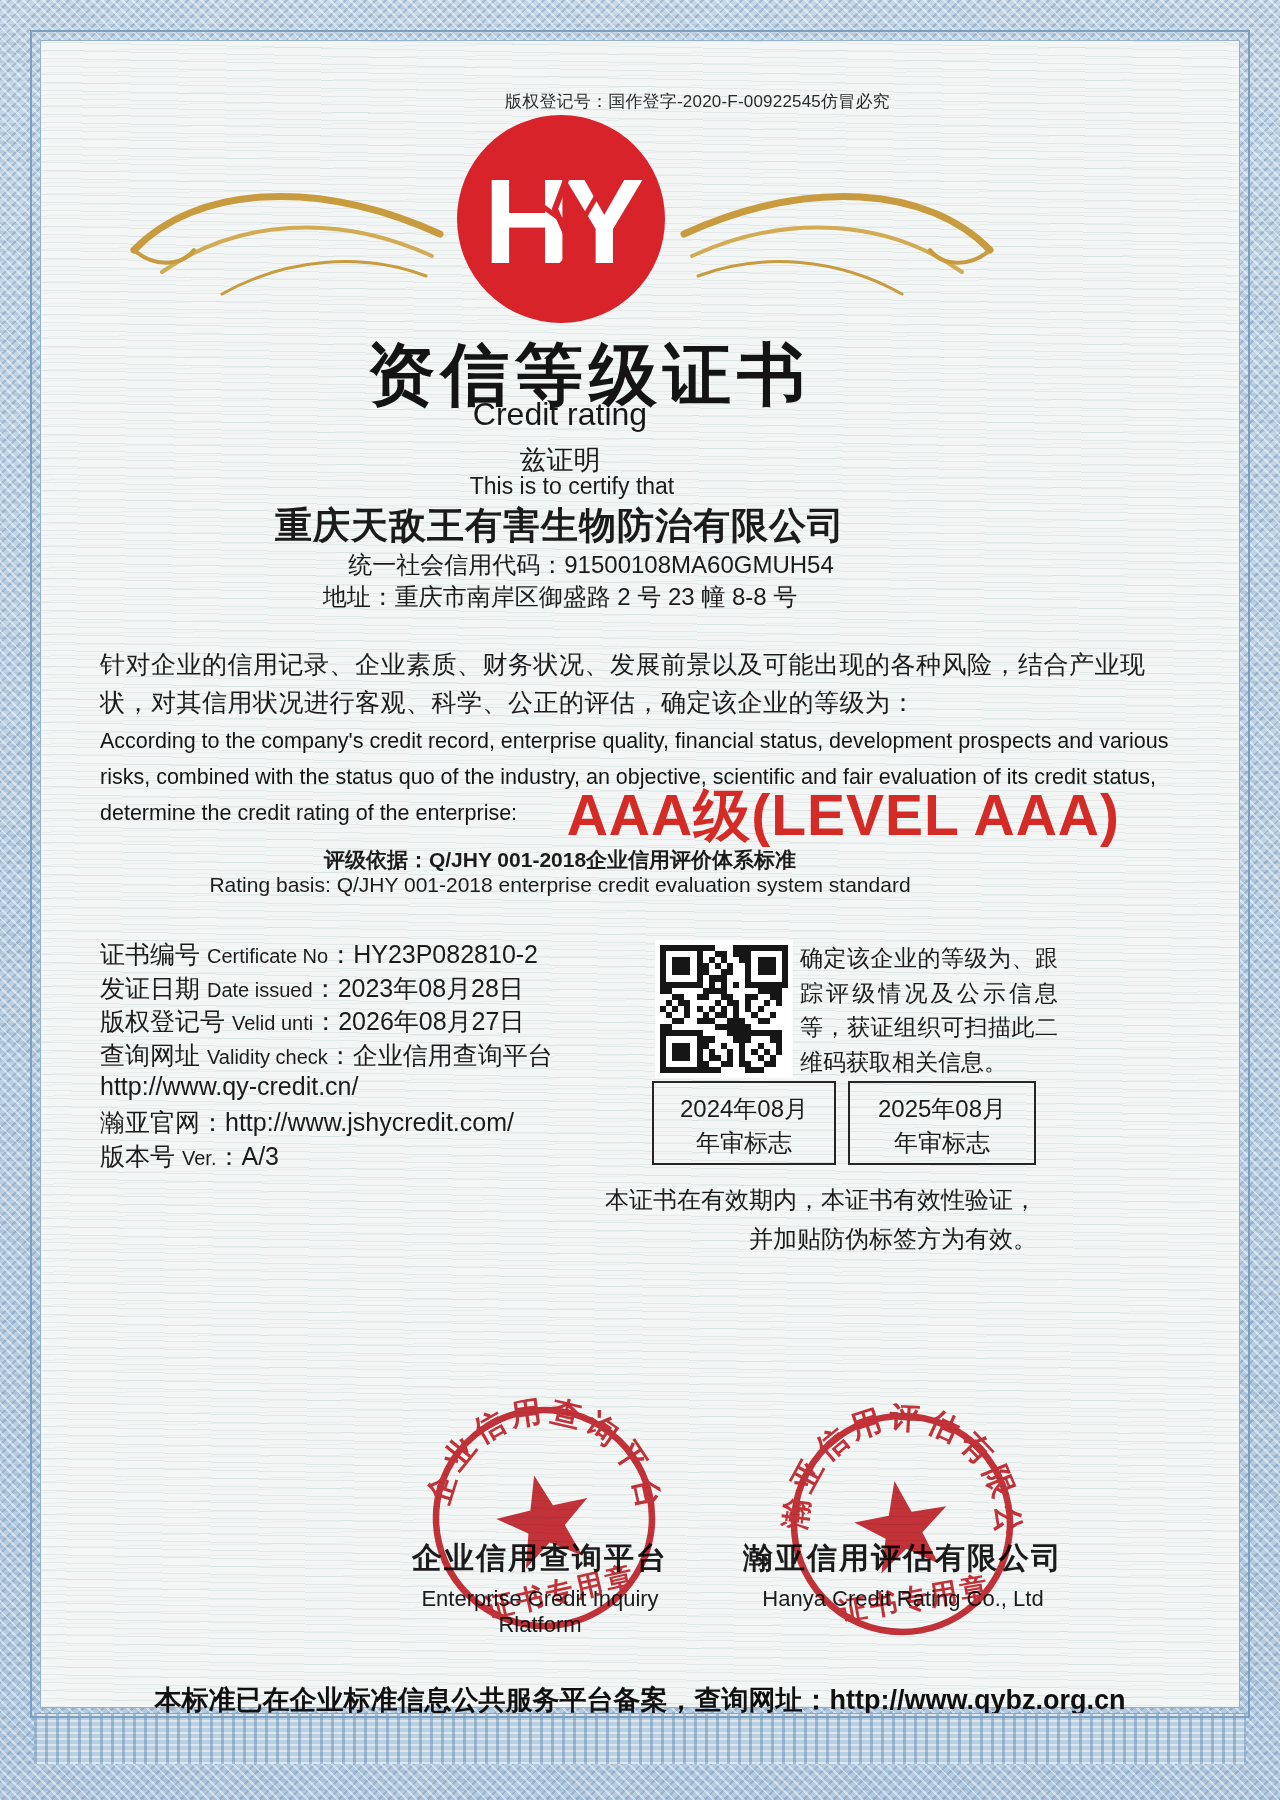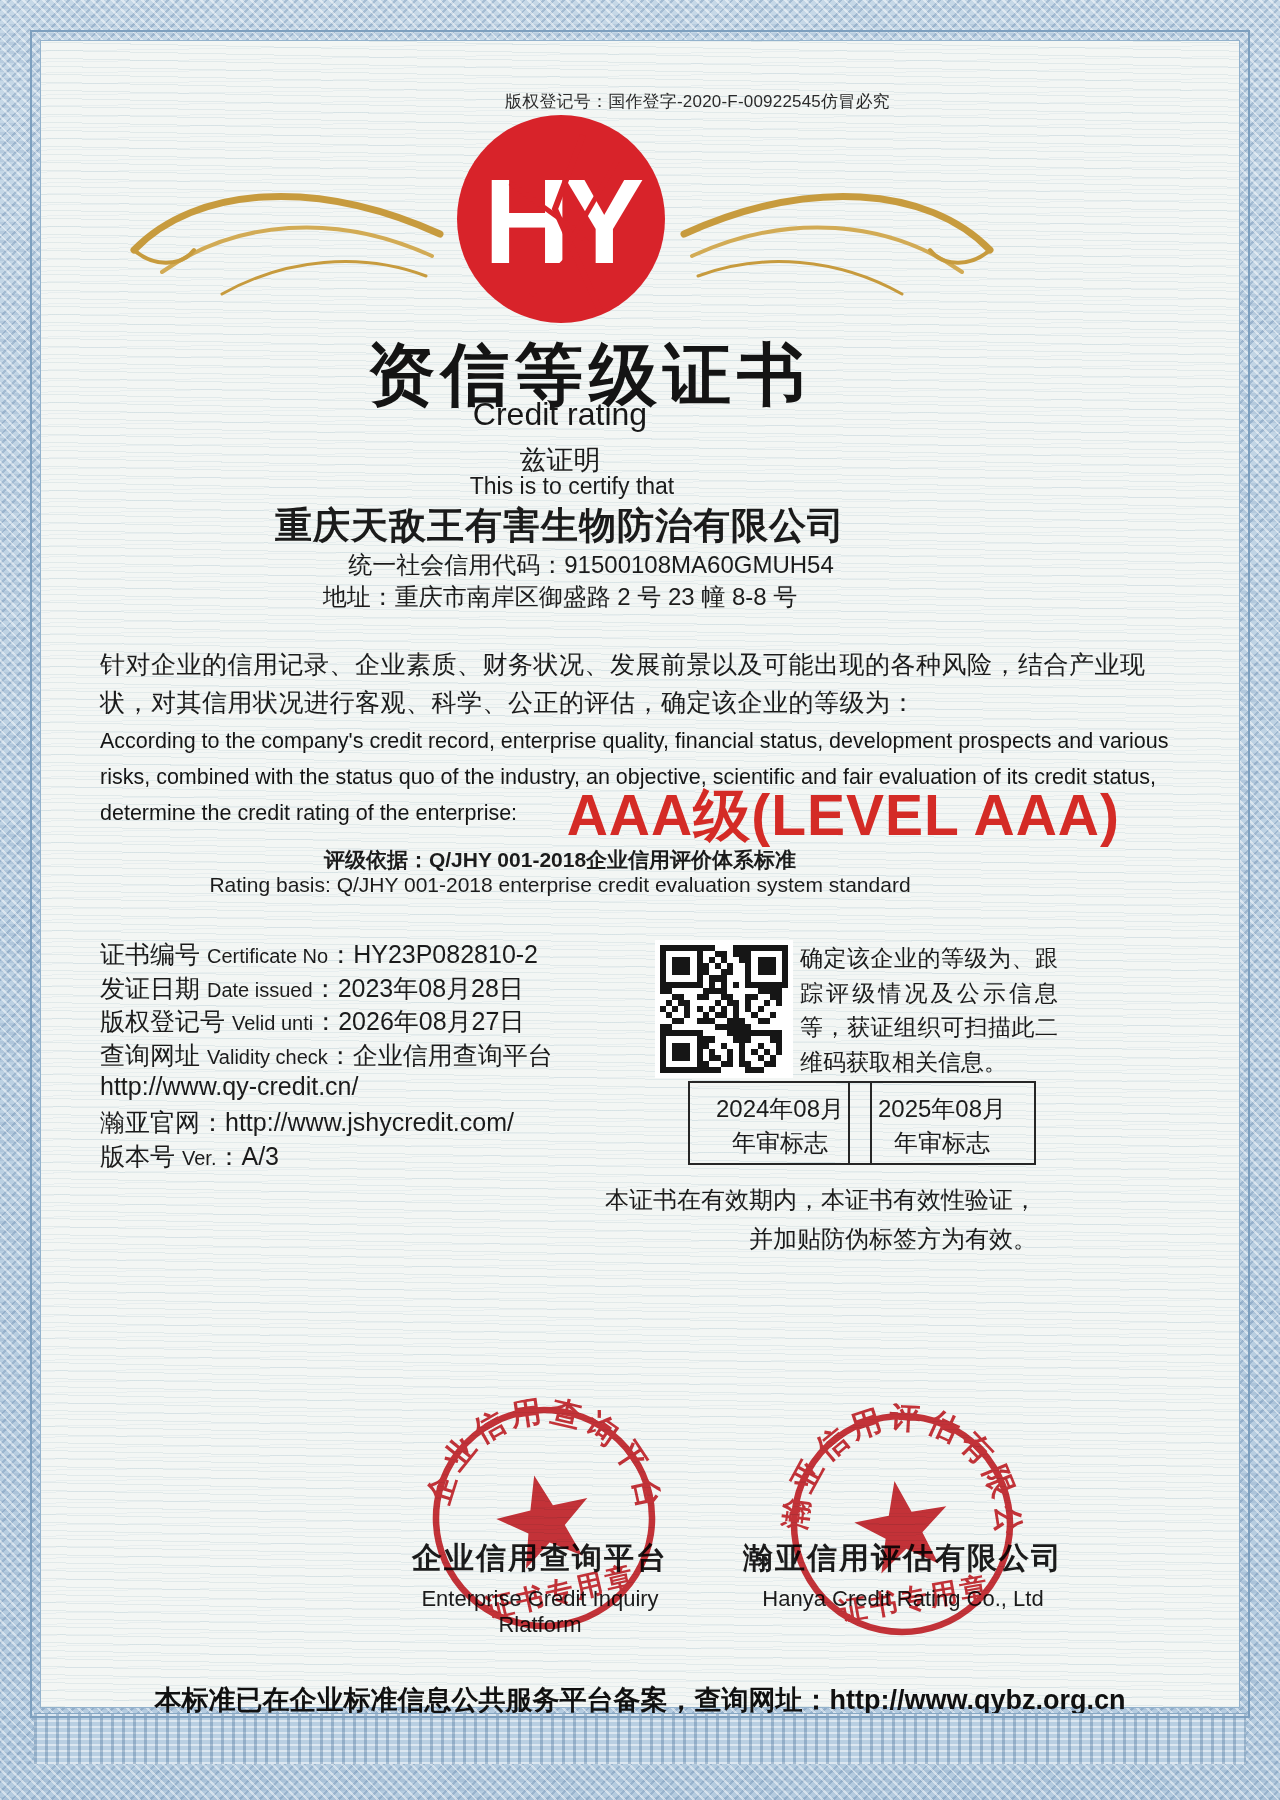--- a/index.html
+++ b/index.html
@@ -52,21 +52,21 @@
   .details{left:100px;top:938px;}
   .d-row{display:flex;align-items:baseline;height:33.6px;white-space:nowrap;}
   .d-cn{font-size:25px;}
   .d-en{font-size:20px;margin-left:7px;}
   .d-val{font-size:25px;}
   .qr-wrap{left:655px;top:940px;width:138px;height:138px;background:#ffffff;padding:0;}
   #qr{display:grid;grid-template-columns:repeat(21,1fr);grid-template-rows:repeat(21,1fr);width:128px;height:128px;margin:5px;}
   .qm{background:#161616;}
   .qr-info{left:800px;top:941px;width:258px;font-size:23px;line-height:34.5px;text-align:justify;}
   .yr-box{border:2px solid #262626;text-align:center;padding-top:9px;box-sizing:border-box;height:84px;font-size:24px;line-height:34px;}
-  .yr-box.b1{left:652px;top:1081px;width:184px;margin-left:36px;}
+  .yr-box.b1{left:652px;top:1081px;width:184px;}
   .yr-box.b2{left:848px;top:1081px;width:188px;}
   .review-note{left:557px;top:1180px;width:480px;text-align:right;font-size:24px;line-height:39px;}
   .org{text-align:center;z-index:6;}
   .org-cn{font-size:30px;font-weight:700;letter-spacing:2px;}
   .org-en{font-size:22px;margin-top:7px;}
   .org.left{left:385px;top:1538px;width:310px;}
   .org.right{left:738px;top:1538px;width:330px;}
   .seal{position:absolute;width:240px;height:240px;transform:rotate(-13deg);mix-blend-mode:multiply;opacity:.93;z-index:7;}
   .seal.s-left{left:424px;top:1398px;}
   .seal.s-right{left:782px;top:1404px;transform:rotate(-10deg);}

